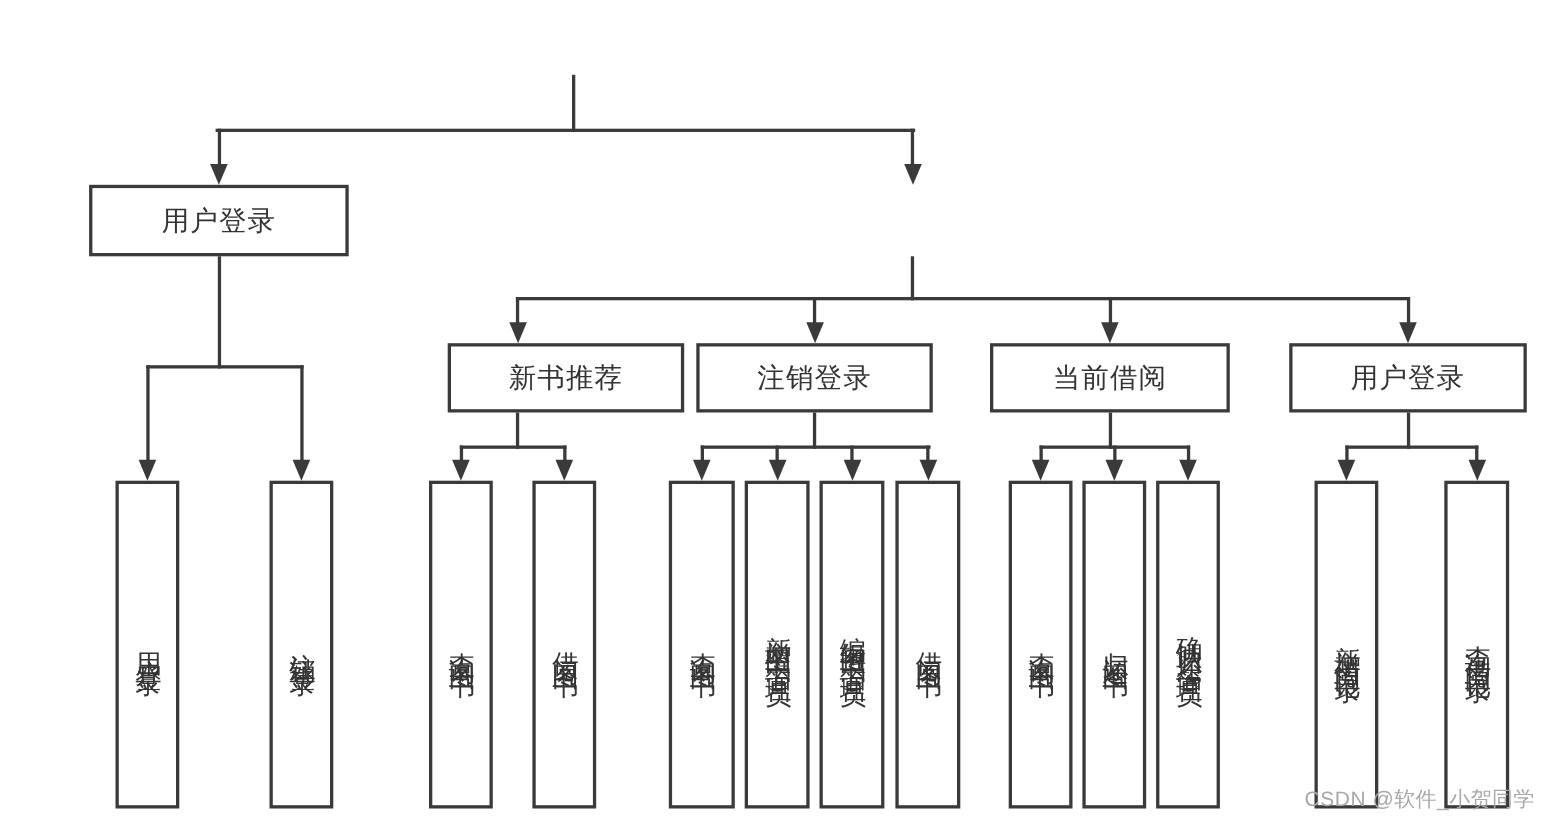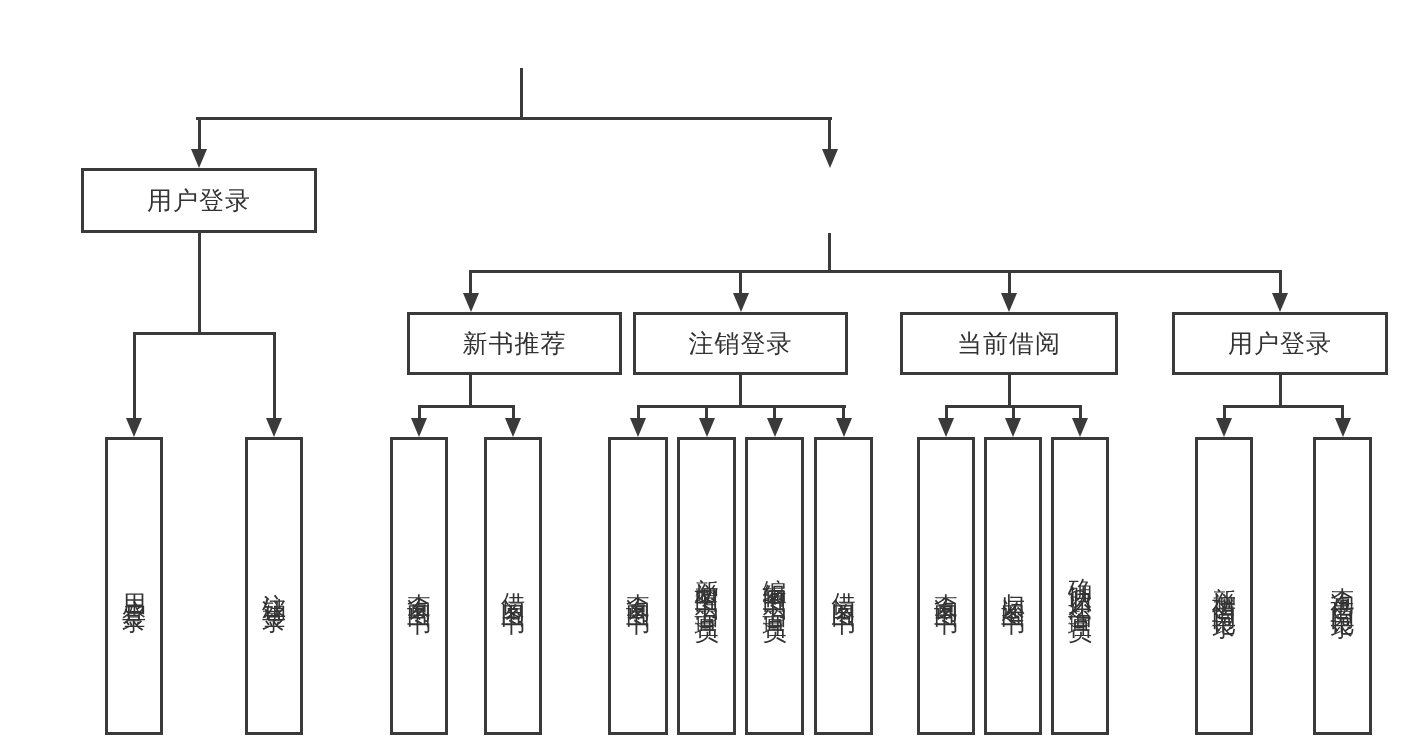--- a/index.html
+++ b/index.html
@@ -155,14 +155,15 @@
   <div class="vl" style="left:1078.5px; top:405px; height:15px;"></div>
   <div class="ah" style="left:1072px;   top:418px;"></div>
 
   <div class="vl" style="left:1278.5px; top:375px; height:33px;"></div>
   <div class="hl" style="left:1222.5px; top:405px; width:121px;"></div>
   <div class="vl" style="left:1222.5px; top:405px; height:15px;"></div>
   <div class="ah" style="left:1216px;   top:418px;"></div>
   <div class="vl" style="left:1341px;   top:405px; height:15px;"></div>
   <div class="ah" style="left:1334.5px; top:418px;"></div>
 
+  <div class="watermark">CSDN @软件_小贺同学</div>
 
 </div>
 
 </body></html>

